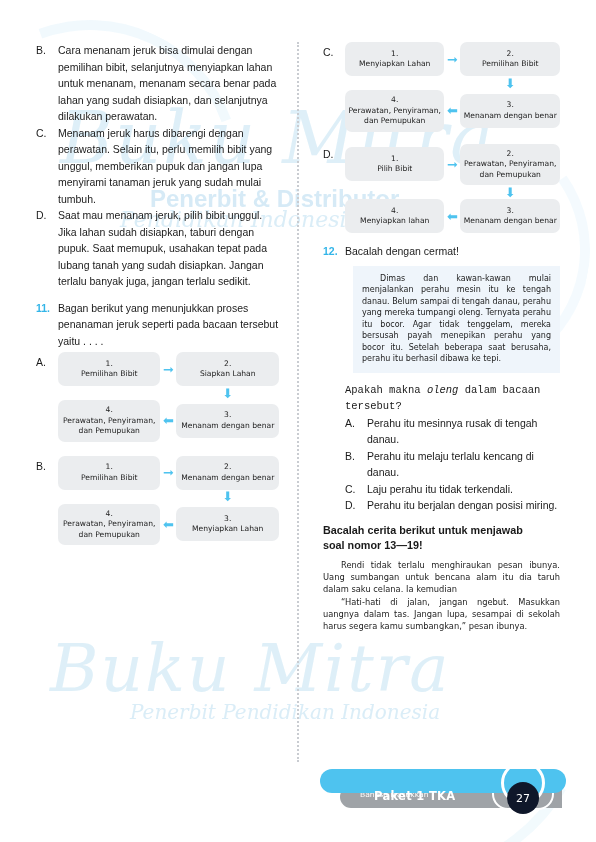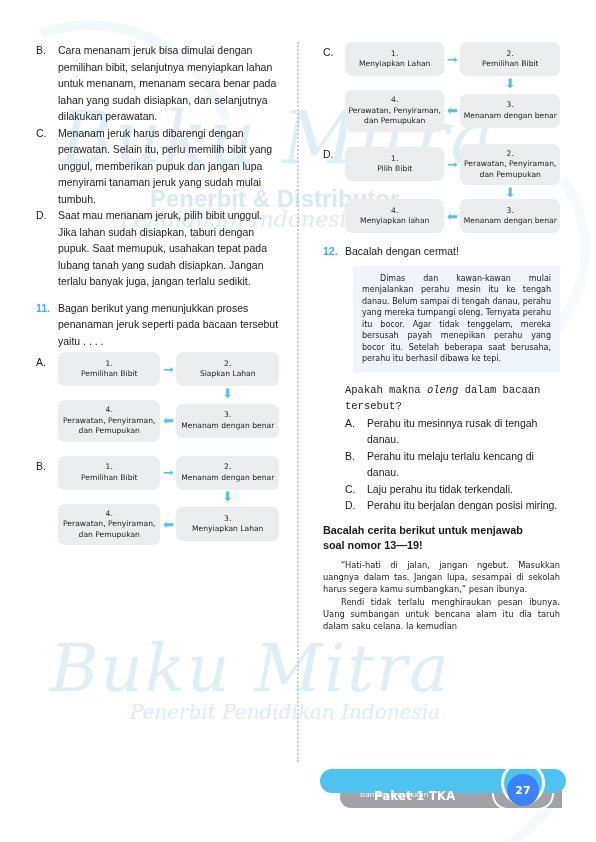--- a/index.html
+++ b/index.html
@@ -247,32 +247,31 @@
     top: -5px;
     width: 44px;
     height: 44px;
     border: 3px solid #ffffff;
     border-radius: 50%;
     background: transparent;
   }
   .foot-circle {
     position: absolute;
     left: 507px;
-    top: 8px;
+    top: 16px;
     width: 32px;
     height: 32px;
     border-radius: 50%;
-    background: #3b82f6;
+    background: #0f172a;
     color: #ffffff;
     font-size: 11px;
     font-family: "DejaVu Sans", sans-serif;
     display: flex;
     align-items: center;
     justify-content: center;
-    font-weight: bold;
   }
   .foot-outline {
     position: absolute;
     left: 492px;
     top: -10px;
     width: 62px;
     height: 54px;
     border: 2px solid #ffffff;
     border-radius: 16px;
     background: transparent;
@@ -452,22 +451,22 @@
           <div class="opttext">Perahu itu berjalan dengan posisi miring.</div>
         </div>
       </div>
 
       <div class="bold-head">
         <div>Bacalah cerita berikut untuk menjawab</div>
         <div>soal nomor 13—19!</div>
       </div>
 
       <div class="passage passage-plain">
+        <p>Rendi tidak terlalu menghiraukan pesan ibunya. Uang sumbangan untuk bencana alam itu dia taruh dalam saku celana. Ia kemudian</p>
         <p>“Hati-hati di jalan, jangan ngebut. Masukkan uangnya dalam tas. Jangan lupa, sesampai di sekolah harus segera kamu sumbangkan,” pesan ibunya.</p>
-        <p>Rendi tidak terlalu menghiraukan pesan ibunya. Uang sumbangan untuk bencana alam itu dia taruh dalam saku celana. Ia kemudian</p>
       </div>
 
     </div>
   </div>
 </div>
 
 <div class="footer">
   <div class="foot-gray">
     <div class="foot-gray-label">Bahasa Masukkan</div>
   </div>

